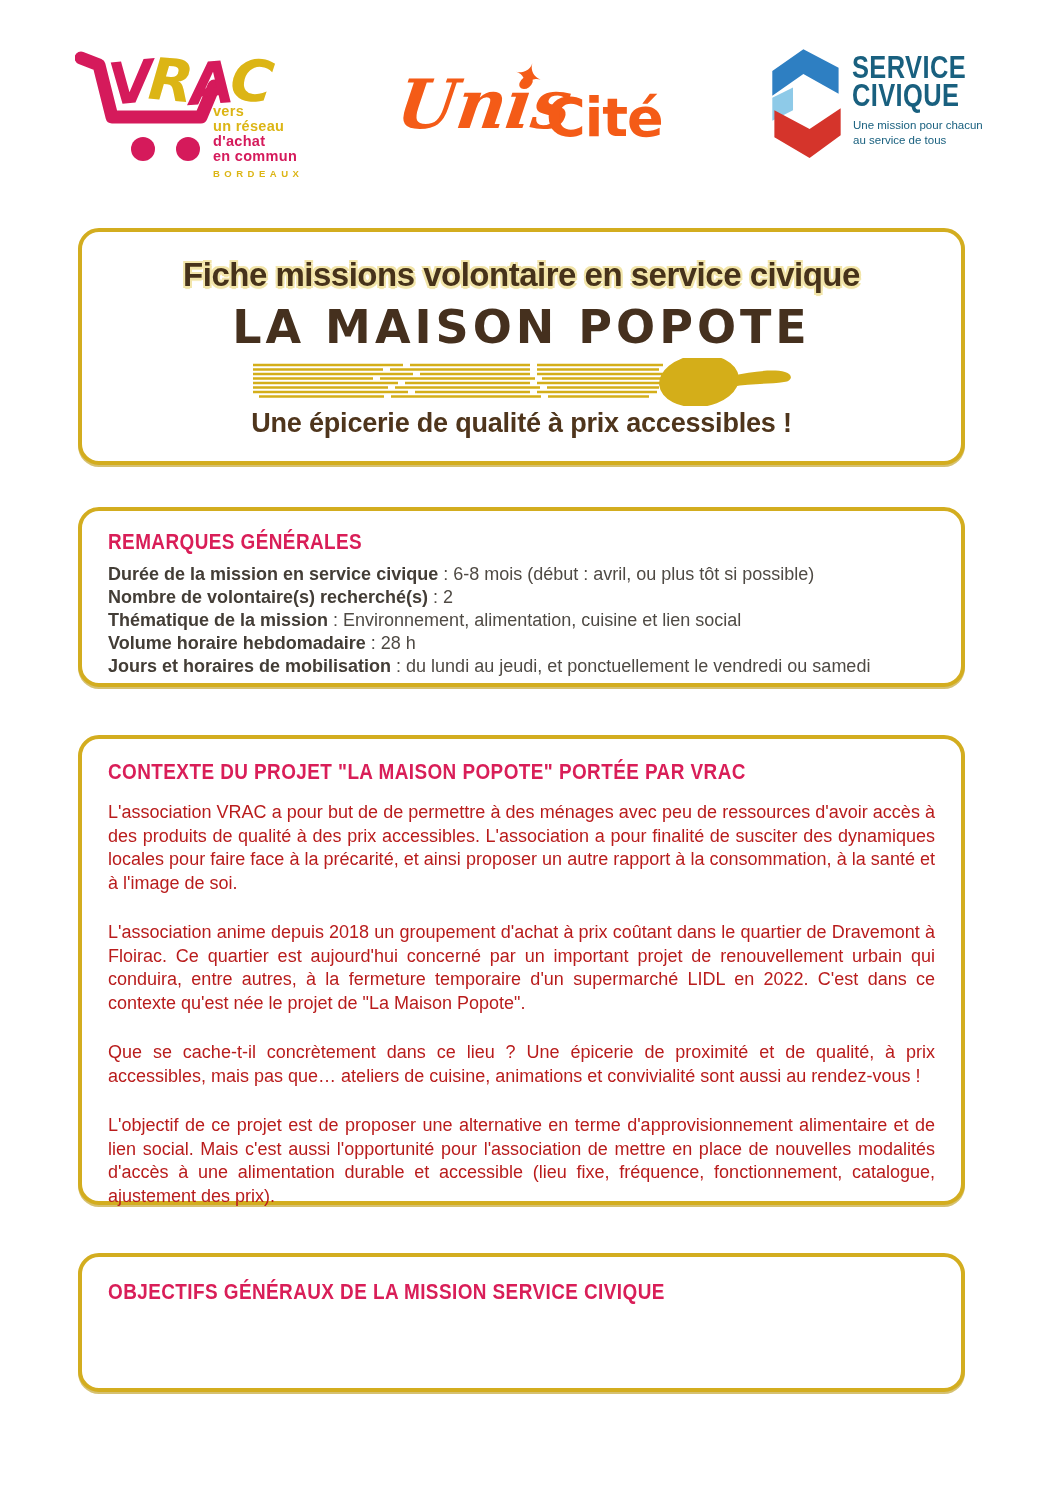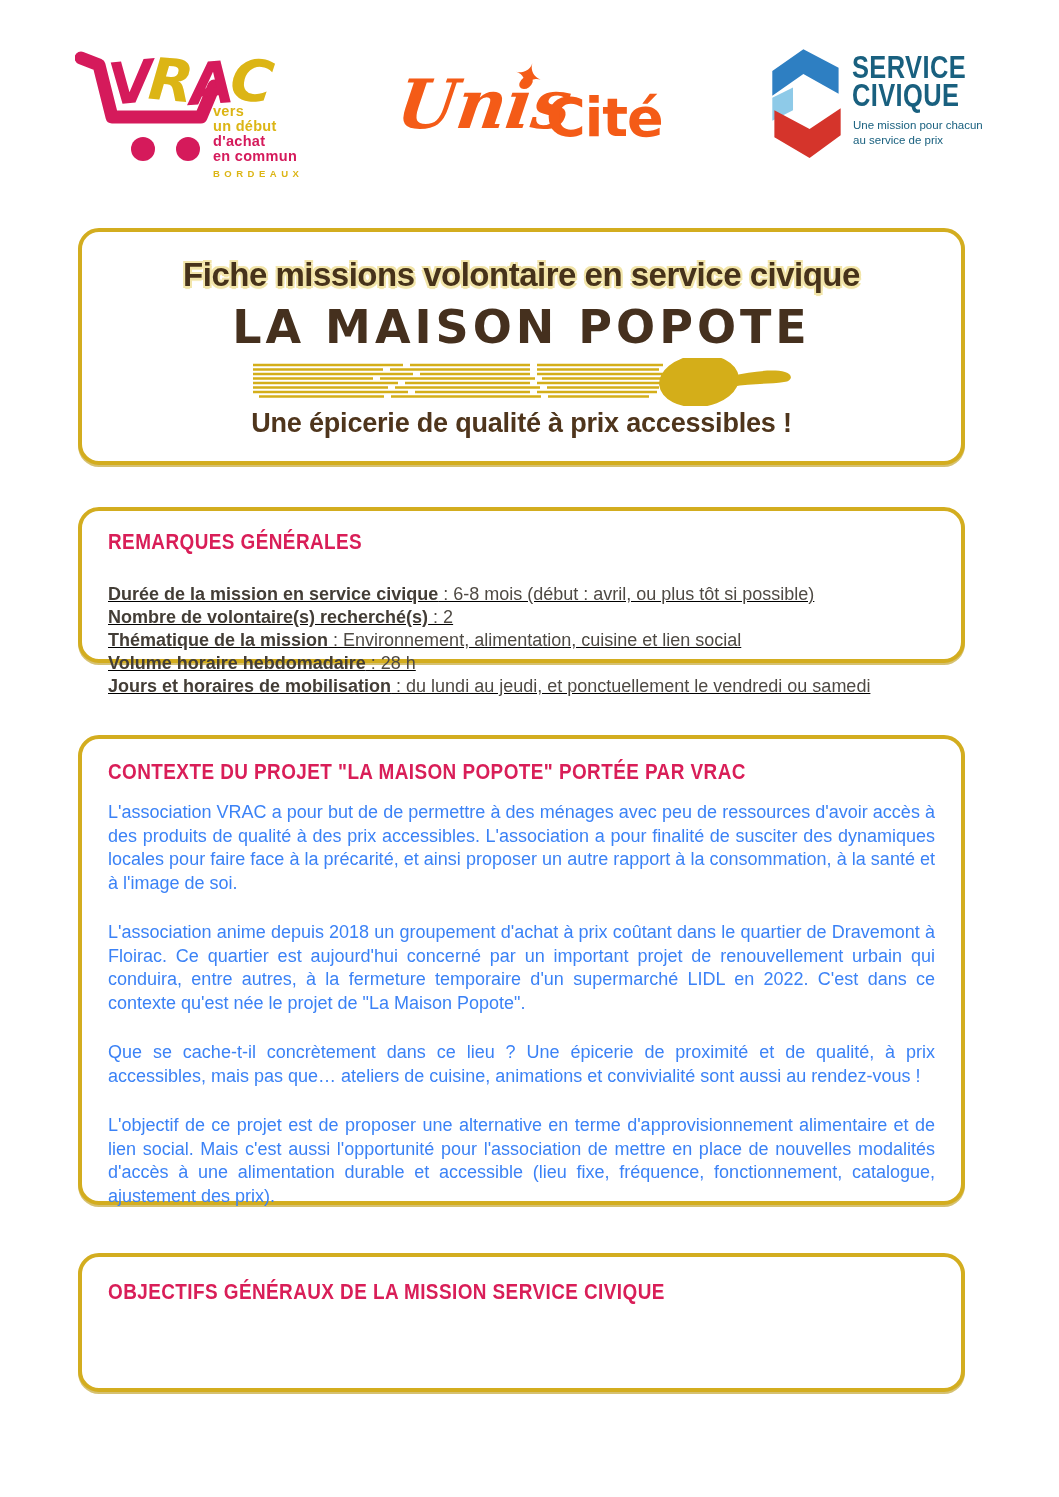--- a/index.html
+++ b/index.html
@@ -43,28 +43,28 @@
                        -2px -2px 0 #f2e5a9,0 3px 1px #f2e5a9;}
   .main-title{margin:6px 0 0 0;font-family:"DejaVu Sans", sans-serif;font-size:46px;
               font-weight:800;color:#45301e;letter-spacing:4px;}
   .spaghetti-wrap{margin-top:4px;height:48px;}
   .subtitle{margin:2px 0 0 0;font-size:27px;font-weight:bold;color:#4f351c;letter-spacing:-.2px;}
 
   .sec-heading{display:inline-block;margin:0;font-size:22px;font-weight:bold;
                color:#d91e58;letter-spacing:.5px;white-space:nowrap;
                transform:scaleX(.86);transform-origin:left center;}
 
-  #remarques-box{top:507px;height:156px;padding:18px 26px 16px 26px;}
-  .remark-lines{margin-top:28px;text-decoration:underline;}
+  #remarques-box{top:507px;height:180px;padding:18px 26px 16px 26px;}
+  .remark-lines{margin-top:8px;}
   .remark-line{font-size:18px;line-height:23px;color:#4f4a44;}
   .remark-label{font-weight:bold;color:#433d36;}
 
   #contexte-box{top:735px;height:470px;padding:20px 26px 0 26px;}
   .para{margin:0 0 26px 0;font-size:18px;line-height:23.5px;text-align:justify;
-        color:#3b82f6;}
+        color:#b91c1c;}
   #contexte-box .sec-heading{margin-bottom:16px;}
 
   #objectifs-box{top:1253px;height:139px;padding:22px 26px 18px 26px;}
   #objectifs-box .para{margin-top:14px;line-height:27px;}
 </style>
 </head>
 <body>
 
 <div class="page">
 
@@ -75,21 +75,21 @@
       <circle cx="113" cy="111" r="12" fill="#d51a5b"></circle>
       <g font-family="DejaVu Sans, sans-serif" font-weight="bold" font-style="italic" font-size="58">
         <text x="33" y="66" fill="#d51a5b" transform="rotate(-6 45 40)">V</text>
         <text x="74" y="62" fill="#dcb515" transform="rotate(5 90 40)">R</text>
         <text x="114" y="66" fill="#d51a5b" transform="rotate(-4 130 40)">A</text>
         <text x="156" y="62" fill="#dcb515" transform="rotate(7 170 40)">C</text>
       </g>
     </svg>
     <div class="vrac-tagline">
       <div class="vt-yellow">vers</div>
-      <div class="vt-yellow">un début</div>
+      <div class="vt-yellow">un réseau</div>
       <div class="vt-pink">d'achat</div>
       <div class="vt-pink">en commun</div>
     </div>
     <div class="vrac-city">BORDEAUX</div>
   </div>
 
   <div class="logo" id="uniscite-logo">
     <span class="uc-script">Unis</span>
     <span class="uc-star">✦</span>
     <span class="uc-bold">Cité</span>
@@ -100,21 +100,21 @@
       <polygon points="4,26 34,5 68,23 68,48 34,29 4,50" fill="#2e7fc2"></polygon>
       <polygon points="4,52 24,42 24,64 4,74" fill="#8ecae8"></polygon>
       <polygon points="70,62 40,82 6,64 6,90 40,110 70,88" fill="#d5342b"></polygon>
     </svg>
     <div class="sc-text">
       <div>SERVICE</div>
       <div>CIVIQUE</div>
     </div>
     <div class="sc-tagline">
       <div>Une mission pour chacun</div>
-      <div>au service de prix</div>
+      <div>au service de tous</div>
     </div>
   </div>
 
   <div class="box" id="title-box">
     <div class="eyebrow">Fiche missions volontaire en service civique</div>
     <div class="main-title">LA MAISON POPOTE</div>
     <div class="spaghetti-wrap">
       <svg width="545" height="48" viewBox="0 0 545 48">
         <g stroke="#d4ae19" stroke-width="2.4">
           <line x1="4" y1="7" x2="414" y2="7" stroke-dasharray="150 7 120 7 200"></line>

